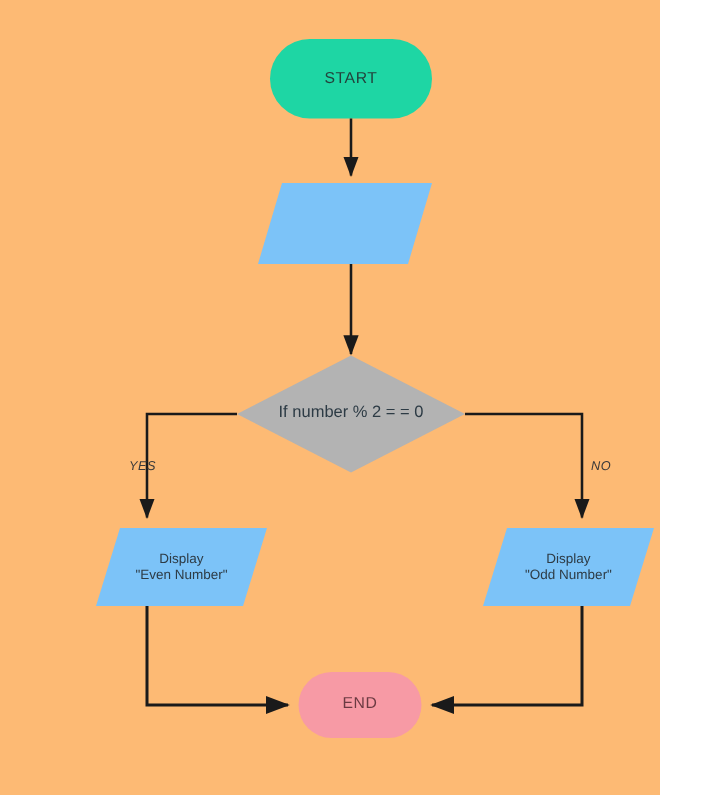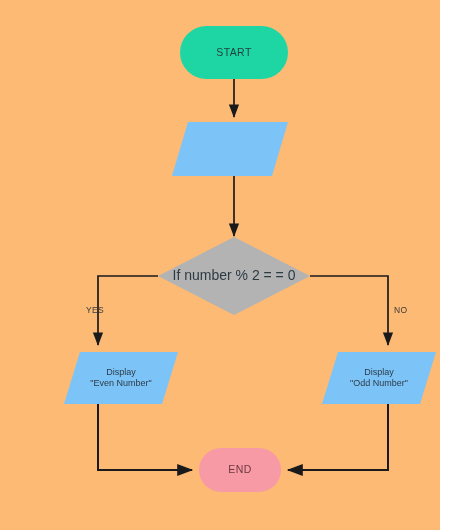--- a/index.html
+++ b/index.html
@@ -36,27 +36,28 @@
     white-space: pre;
   }
   .terminator-label {
     font-size: 10.5px;
     letter-spacing: 0.4px;
   }
   .io-label {
     font-size: 9px;
   }
   .decision-label {
-    font-size: 14px;
+    font-size: 11px;
   }
   .edge-label {
     position: absolute;
     font-size: 8.5px;
     color: #3a3a3a;
     letter-spacing: 0.3px;
+    font-style: italic;
   }
 </style>
 </head>
 <body>
 
 <div id="canvas">
 
   <svg id="flow-svg" viewBox="0 0 474 530">
     <defs>
       <marker id="arrow" markerWidth="9" markerHeight="9" refX="7.4" refY="3" orient="auto" markerUnits="strokeWidth">

